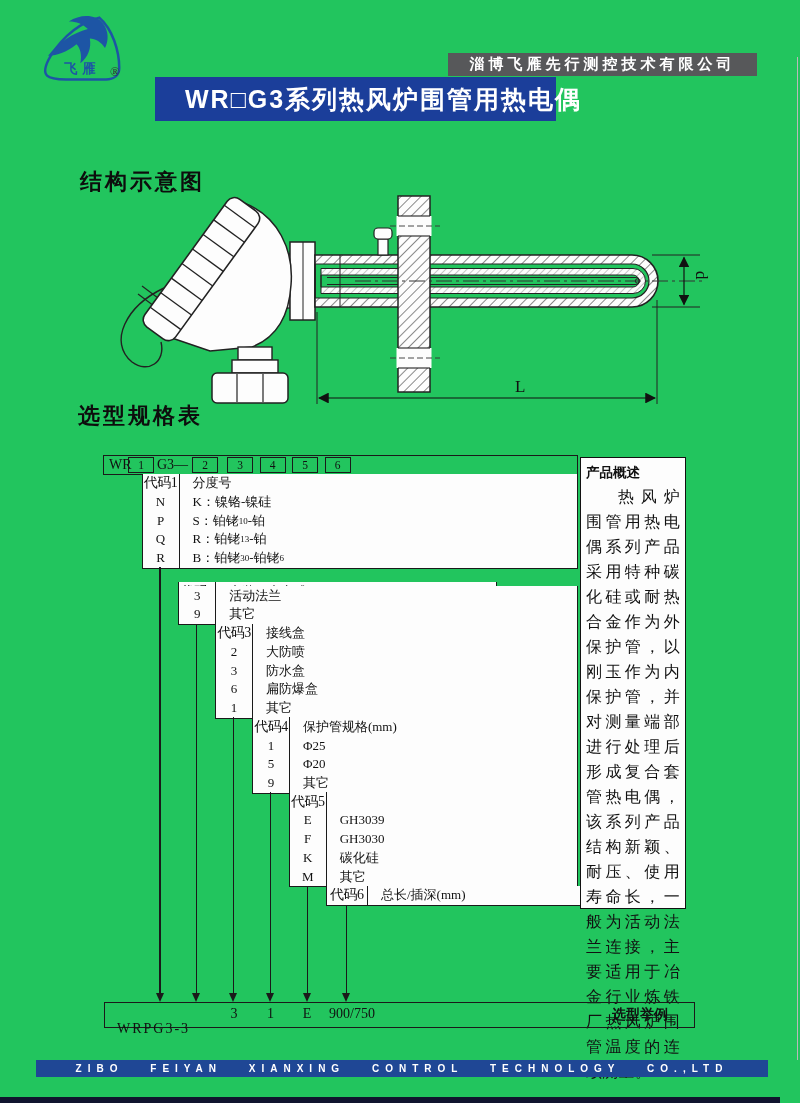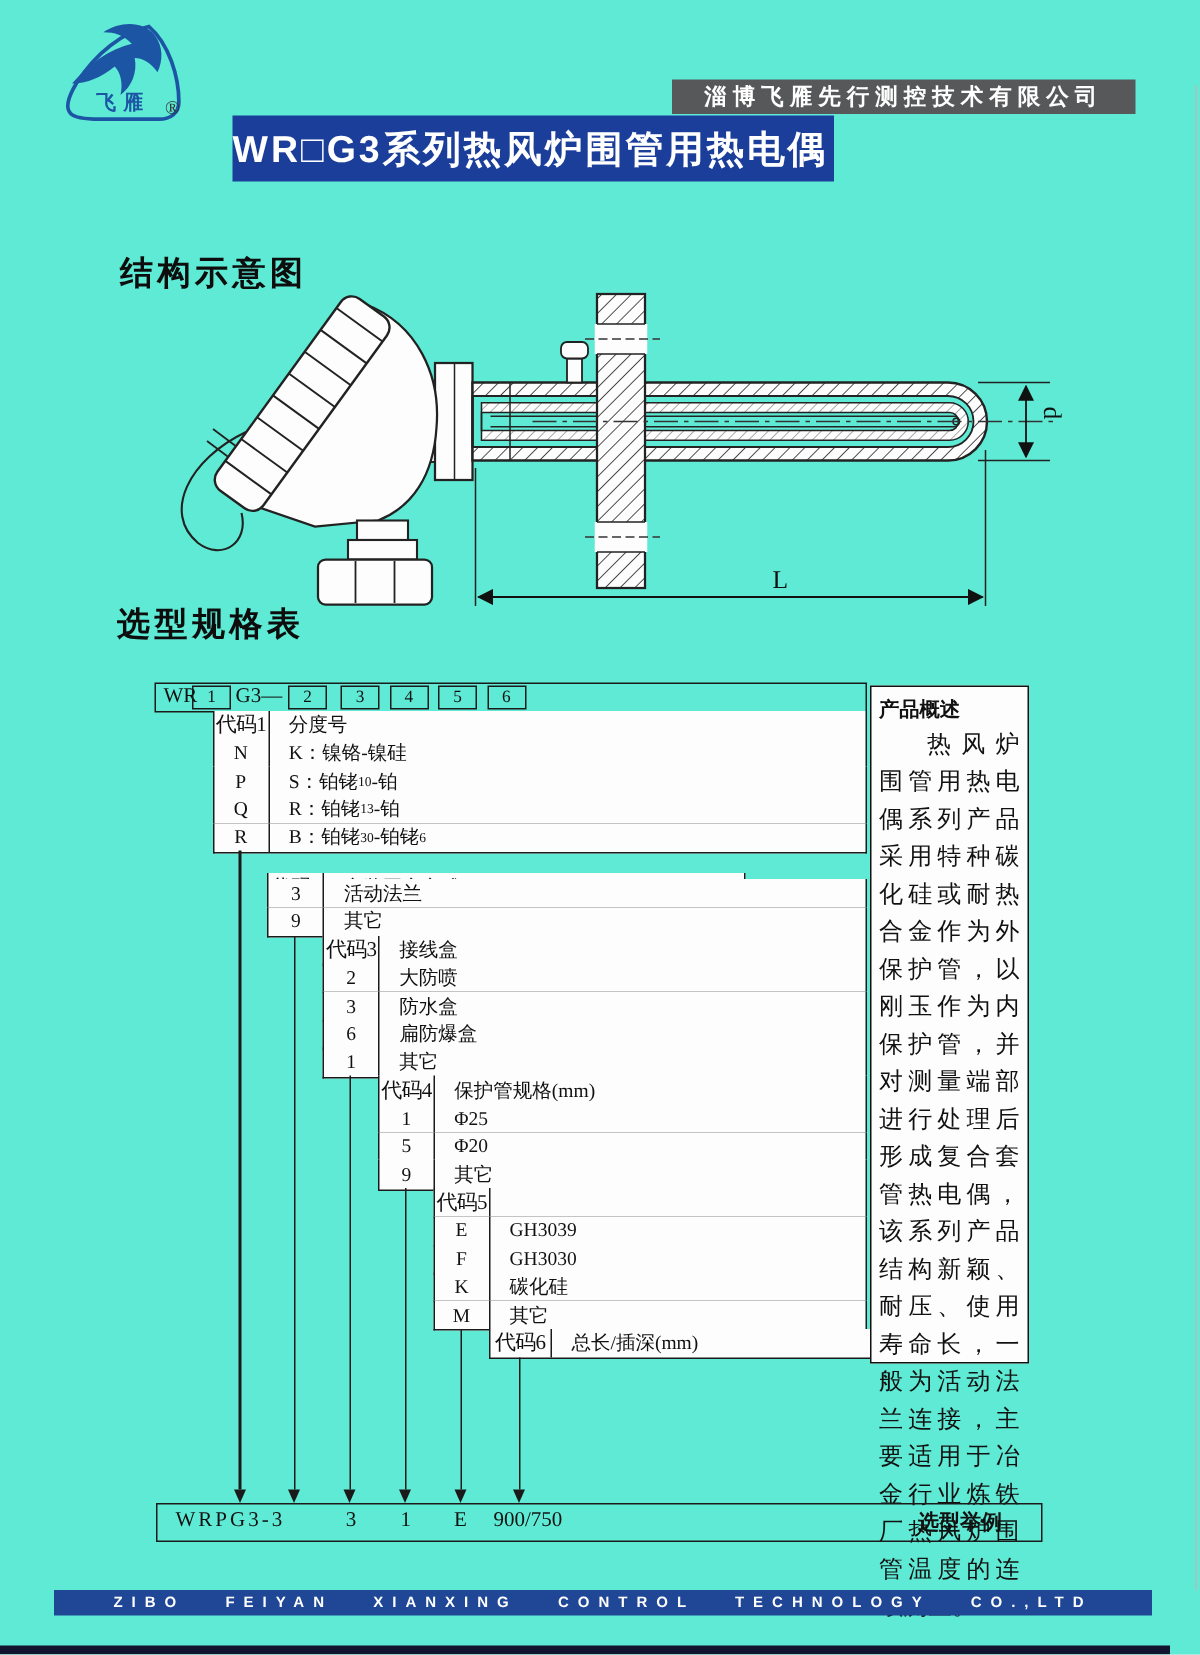--- a/index.html
+++ b/index.html
@@ -1,25 +1,25 @@
 <!DOCTYPE html>
 <html><head>
 <meta charset="utf-8">
 <style>
   html,body{margin:0;padding:0;background:#e8e8e8;}
-  .page{position:relative;width:800px;height:1103px;background:#5eead4;margin:0 auto;overflow:hidden;
+  .page{position:relative;width:800px;height:1103px;background:#22c55e;margin:0 auto;overflow:hidden;
         font-family:"Liberation Serif",serif;color:#111;}
   .abs{position:absolute;}
 
   
   .gray-bar{left:448px;top:53px;width:309px;height:23px;background:#57585a;color:#fff;
             display:flex;align-items:center;justify-content:center;
             font-family:"Liberation Sans",sans-serif;font-weight:bold;font-size:15px;letter-spacing:4px;white-space:nowrap;}
   .title-bar{left:155px;top:77px;width:401px;height:44px;background:#1b3e9a;color:#fff;
-             display:flex;align-items:center;box-sizing:border-box;
+             display:flex;align-items:center;padding-left:30px;box-sizing:border-box;
              font-family:"Liberation Sans",sans-serif;font-weight:bold;font-size:25px;letter-spacing:2px;white-space:nowrap;}
   .reg-mark{left:110px;top:64px;font-size:13px;color:#333;font-family:"Liberation Serif",serif;}
 
   
   .sec-head{font-family:"Liberation Sans",sans-serif;font-weight:bold;font-size:22px;letter-spacing:3px;color:#0d0d0d;}
   #h-structure{left:80px;top:167px;}
   #h-selection{left:78px;top:401px;}
 
   
   .model-row{left:103px;top:455px;width:475px;height:20px;border:1.4px solid #1a1a1a;box-sizing:border-box;}
@@ -43,21 +43,21 @@
   
   .overview{left:580px;top:457px;width:106px;height:452px;border:1.6px solid #111;box-sizing:border-box;
             padding:4px 5px;background:#fdfdfd;}
   .overview .ov-title{font-size:13.5px;font-weight:bold;line-height:22px;}
   .overview .ov-body{font-size:16px;font-weight:400;line-height:25px;text-align:justify;
                      text-indent:2em;letter-spacing:0.3px;}
 
   
   .example-box{left:104px;top:1002px;width:591px;height:26px;border:1.5px solid #1a1a1a;box-sizing:border-box;}
   .example-box span{position:absolute;top:3px;font-size:14px;white-space:nowrap;}
-  .ex-model{left:12px;letter-spacing:2px;}
+  .ex-model{left:12px;letter-spacing:2px;margin-top:15px;}
   .ex-label{right:26px;font-weight:600;}
   .ex-val{transform:translateX(-50%);}
 
   
   .footer-bar{left:36px;top:1060px;width:732px;height:17px;background:#1f4795;color:#fff;
               display:flex;align-items:center;justify-content:center;
               font-family:"Liberation Sans",sans-serif;font-weight:bold;font-size:10px;
               letter-spacing:6px;word-spacing:18px;white-space:nowrap;}
   .bottom-strip{left:0;top:1097px;width:780px;height:6px;background:#10142e;}
   .right-line{left:797px;top:57px;width:1px;height:1003px;background:#b9b9b9;}

